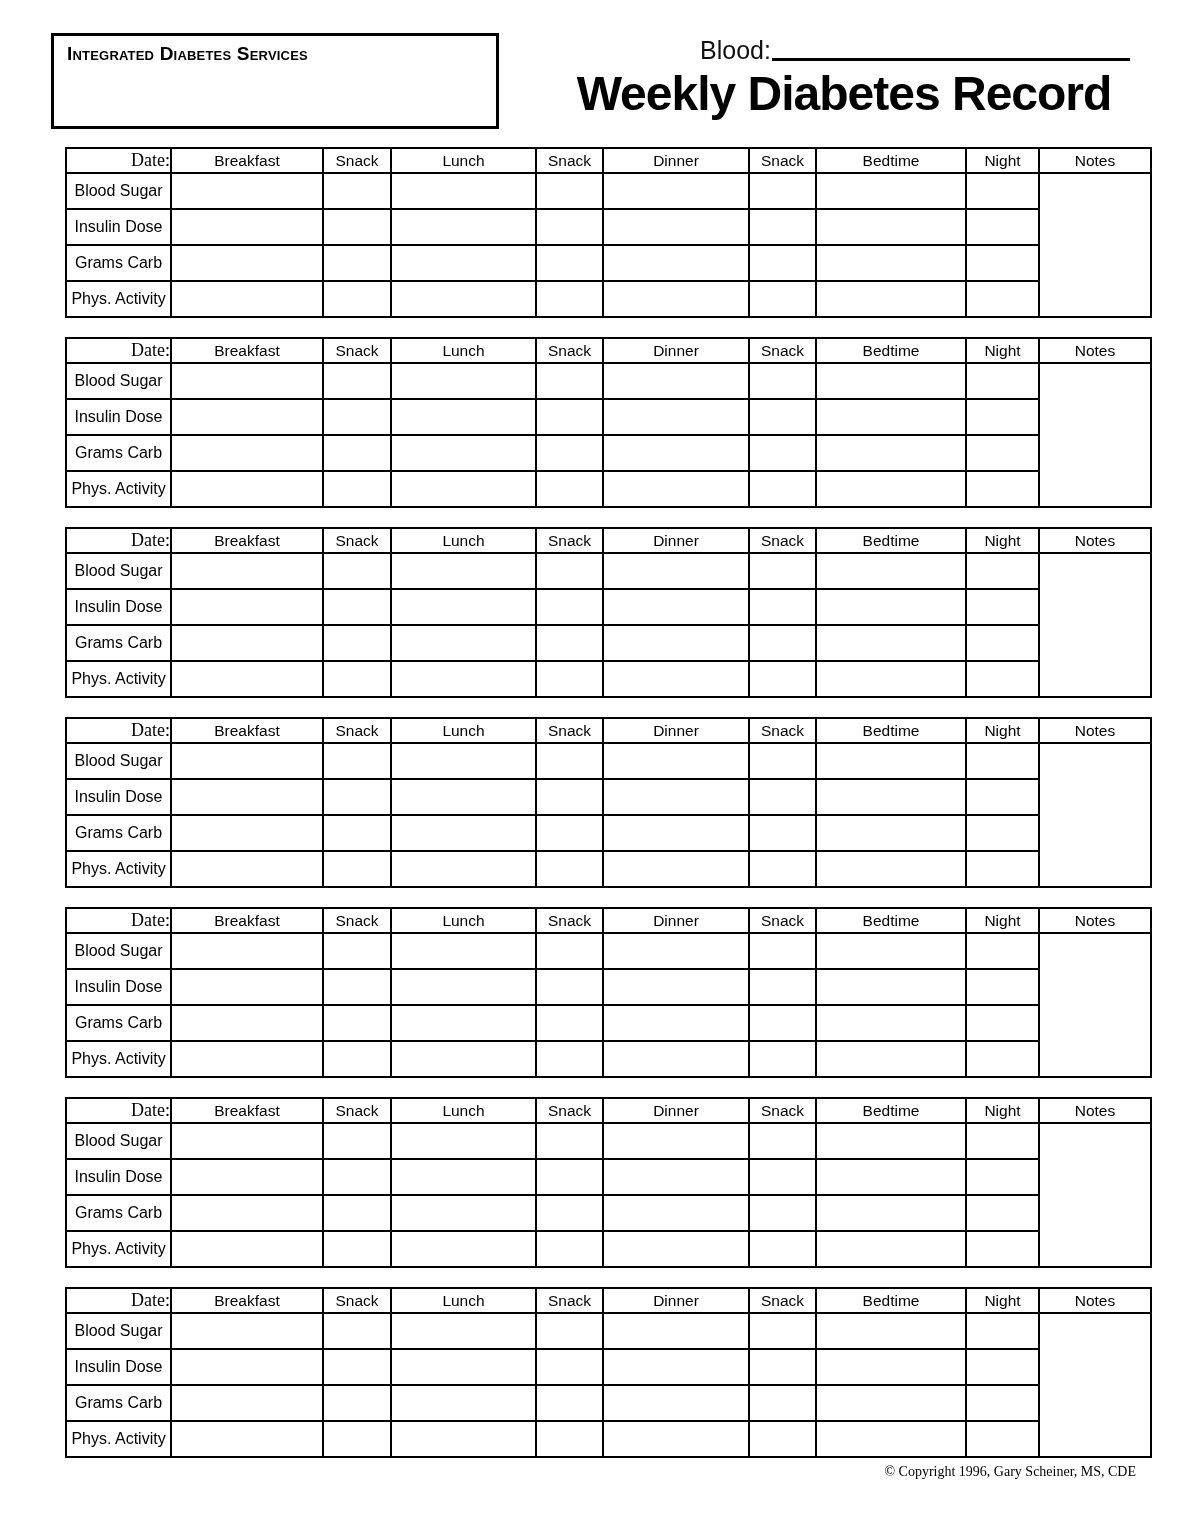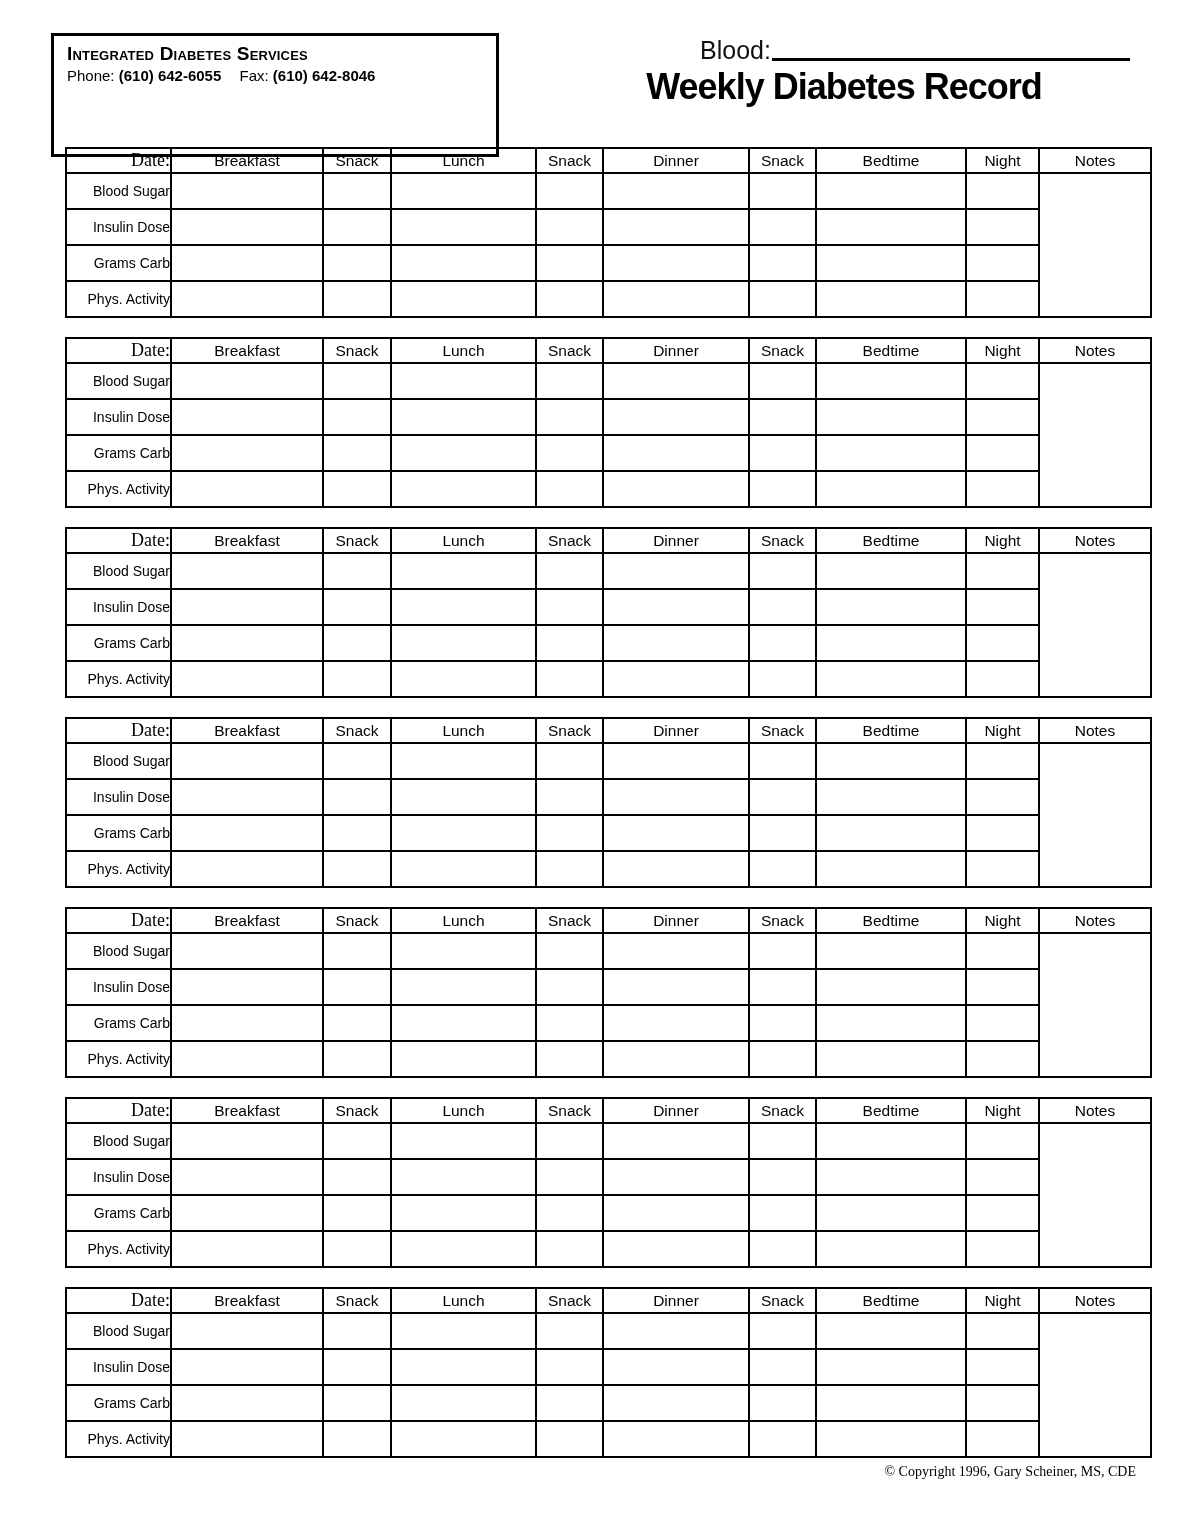--- a/index.html
+++ b/index.html
@@ -4,21 +4,21 @@
 <style>
   * { margin:0; padding:0; box-sizing:border-box; }
   html,body { background:#ffffff; }
   body {
     width:1200px; height:1520px; position:relative;
     font-family:"Liberation Sans", sans-serif; color:#000;
   }
 
   
   .letterhead {
-    position:absolute; left:51px; top:33px; width:448px; height:124px;
+    position:absolute; left:51px; top:33px; width:448px; height:96px;
     border:3px solid #000; padding:6px 8px 0 13px;
   }
   .lh-company {
     font-size:19px; font-weight:bold; font-variant:small-caps;
     letter-spacing:.2px; line-height:23px; white-space:nowrap;
   }
   .lh-line { font-size:15px; line-height:21.5px; white-space:nowrap; }
   .lh-line b { font-weight:bold; }
   .fax-label { margin-left:14px; }
 
@@ -26,21 +26,21 @@
   .name-label {
     position:absolute; left:700px; top:36px;
     font-size:25px; font-weight:normal; color:#111;
   }
   .name-underline {
     position:absolute; left:772px; top:34px; width:358px; height:27px;
     border-bottom:3px solid #000;
   }
   .page-title {
     position:absolute; left:548px; top:66px; width:592px;
-    text-align:center; font-size:36px; font-weight:bold;
+    text-align:center; font-size:48px; font-weight:bold;
     letter-spacing:-1px; white-space:nowrap;
   }
 
   
   .tables-container { position:absolute; left:65px; top:147px; }
   table.week {
     border-collapse:collapse; table-layout:fixed; width:1085px;
     margin-bottom:19px;
   }
   .col-label    { width:105px; }
@@ -58,43 +58,37 @@
   table.week th {
     height:25px; font-size:15.5px; font-weight:normal;
     text-align:center; vertical-align:middle;
   }
   td.date-cell {
     border:none;
     font-family:"Liberation Serif", serif; font-size:18px;
     text-align:right; vertical-align:middle; padding-left:2px;
   }
   td.row-label {
-    font-size:14px; text-align:right; vertical-align:middle;
+    font-size:16px; text-align:center; vertical-align:middle;
     padding-left:5px; height:36px; white-space:nowrap;
   }
   td.entry { height:36px; }
   td.notes-entry { height:144px; }
 
   
   .copyright {
     position:absolute; top:1464px; right:64px;
     font-family:"Liberation Serif", serif; font-size:14px; white-space:nowrap;
   }
 </style>
 </head>
 <body>
 
 <div class="letterhead">
   <div class="lh-company">Integrated Diabetes Services</div>
-  <div class="lh-line">
-    <span>Phone:</span>
-    <b>(610) 642-6055</b>
-    <span class="fax-label">Fax:</span>
-    <b>(610) 642-8046</b>
-  </div>
 </div>
 
 <div class="name-label">Blood:</div>
 <div class="name-underline"></div>
 <div class="page-title">Weekly Diabetes Record</div>
 
 <div class="tables-container" id="tables-container">
   <table class="week">
     <colgroup>
       <col class="col-label">

